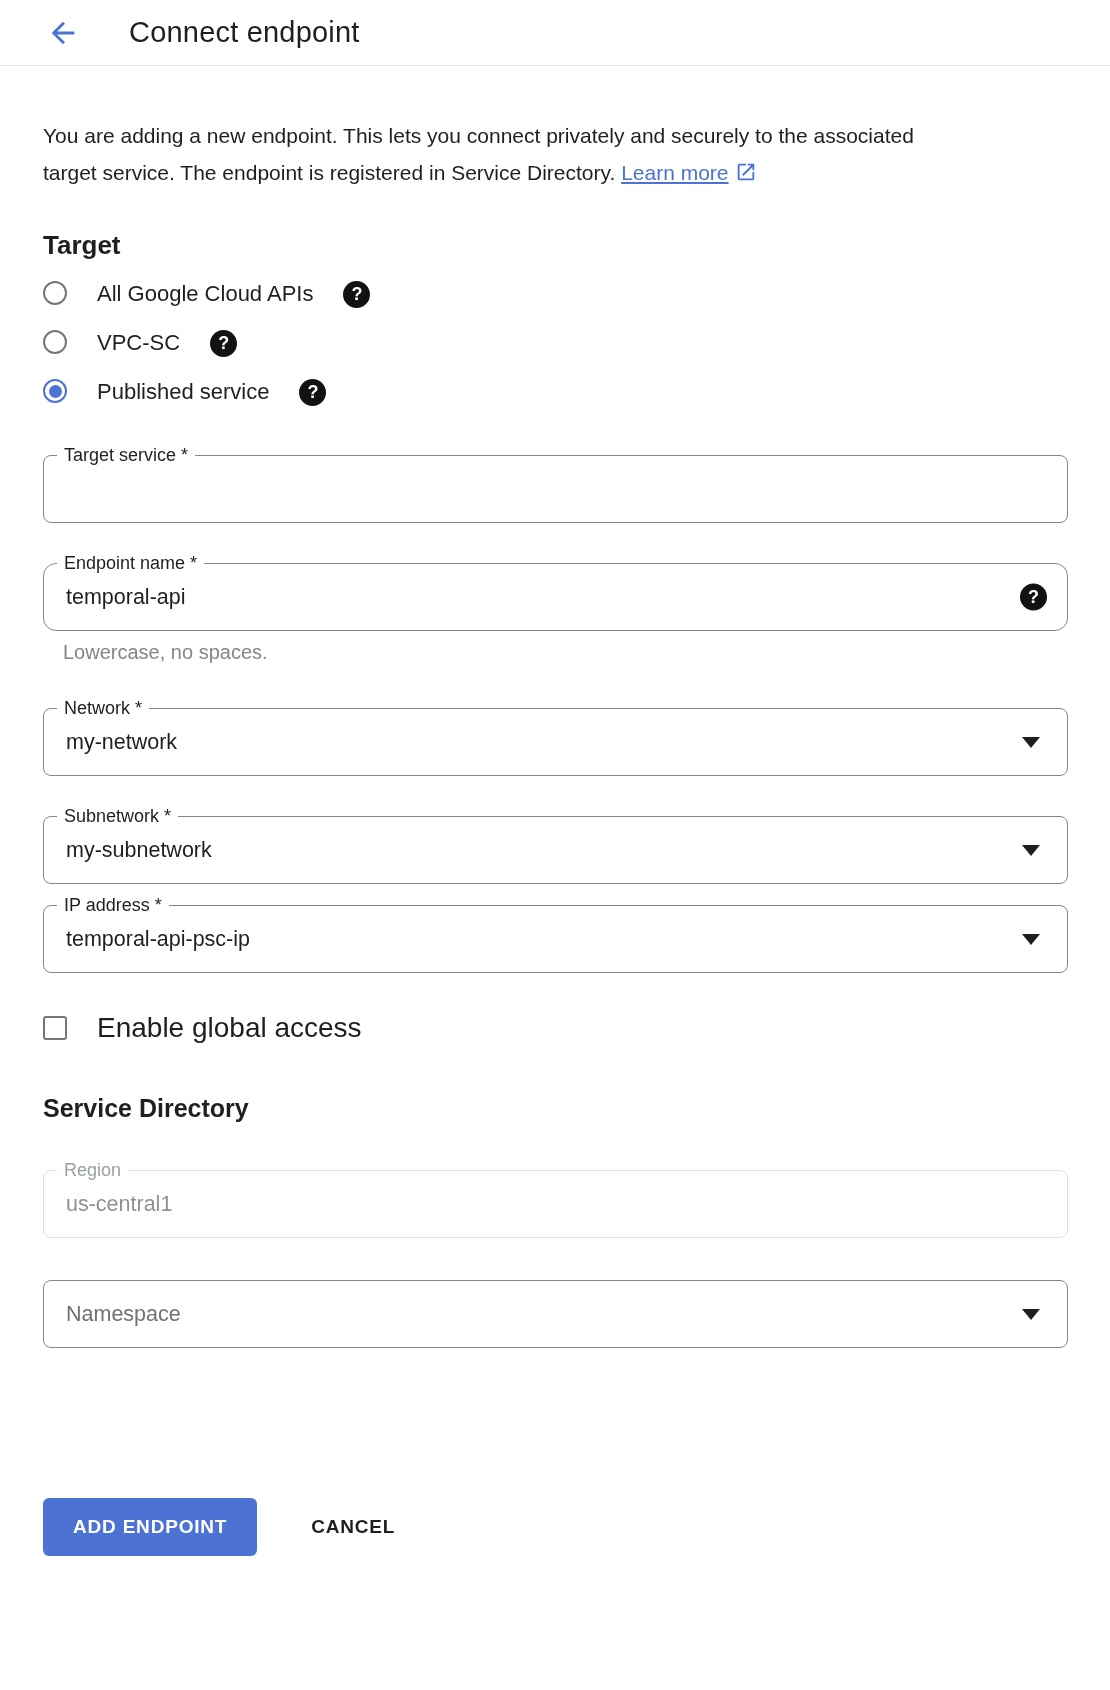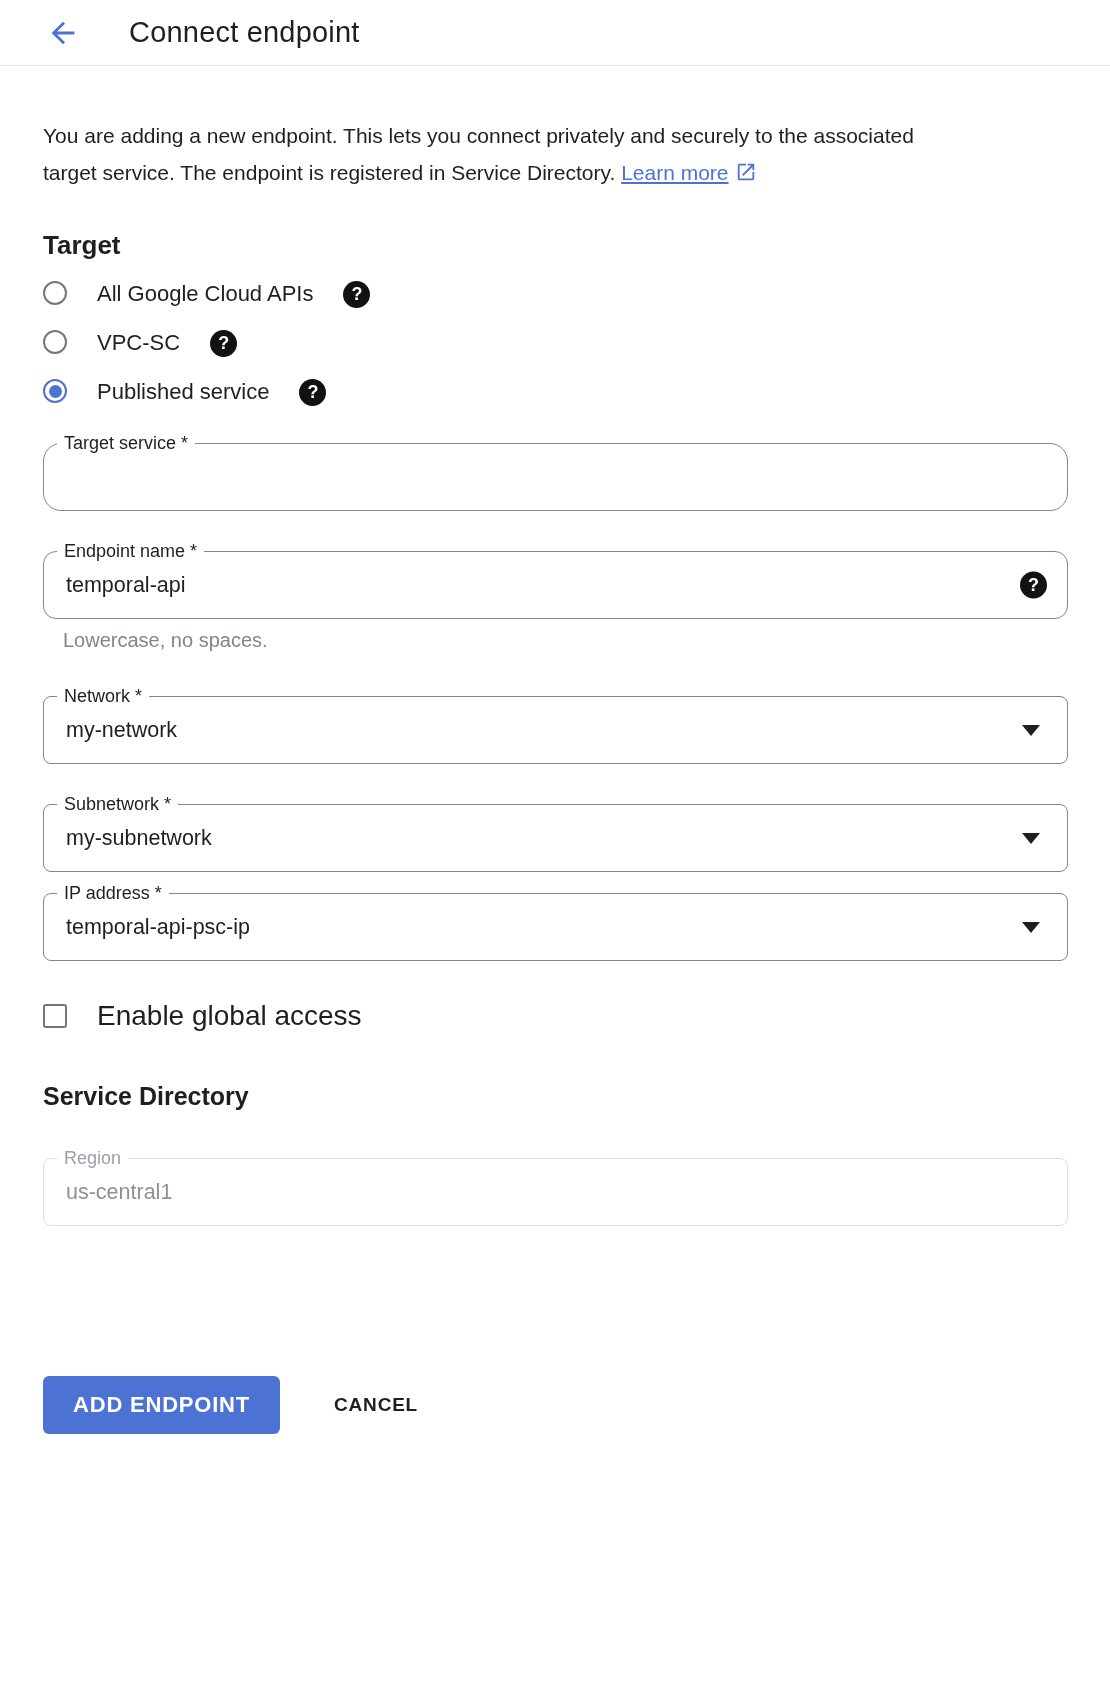--- a/index.html
+++ b/index.html
@@ -138,21 +138,21 @@
   .helper-text {
     margin: 10px 0 0 20px;
     font-size: 20px;
     color: #80868b;
   }
   .field.disabled { border-color: #dcdfe3; }
   .field.disabled .notch-label { color: #9aa0a6; font-weight: 400; }
   .field.disabled .value { color: #8d9196; }
   .field .placeholder-text { font-size: 21.5px; color: #6f7377; }
 
-  .mt-ts { margin-top: 34px; border-radius: 18px; }
+  .mt-ts { margin-top: 46px; }
   .mt-en { margin-top: 40px; border-radius: 13px; }
   .mt-nw { margin-top: 44px; }
   .mt-sn { margin-top: 40px; }
   .mt-ip { margin-top: 21px; }
   .mt-rg { margin-top: 47px; }
   .mt-ns { margin-top: 42px; }
 
   
   .checkbox-row {
     margin-top: 39px;
@@ -189,21 +189,21 @@
     align-items: center;
   }
   .btn-primary {
     height: 58px;
     padding: 0 30px;
     background: #4c72d4;
     color: #fff;
     border: none;
     border-radius: 6px;
     font-family: "Liberation Sans", sans-serif;
-    font-size: 22px;
+    font-size: 19px;
     font-weight: 600;
     letter-spacing: 0.8px;
     cursor: pointer;
   }
   .btn-text {
     margin-left: 54px;
     background: none;
     border: none;
     font-family: "Liberation Sans", sans-serif;
     font-size: 19px;
@@ -295,19 +295,23 @@
     <span class="checkbox-label">Enable global access</span>
   </div>
 
   <h2 class="sd-heading">Service Directory</h2>
 
   <div class="field disabled mt-rg">
     <span class="notch-label">Region</span>
     <span class="value">us-central1</span>
   </div>
 
+  <div class="field dropdown mt-ns">
+    <span class="placeholder-text">Namespace</span>
+    <span class="caret"></span>
+  </div>
 
   <div class="actions">
     <button class="btn-primary">ADD ENDPOINT</button>
     <button class="btn-text">CANCEL</button>
   </div>
 
 </div>
 
 </body></html>

